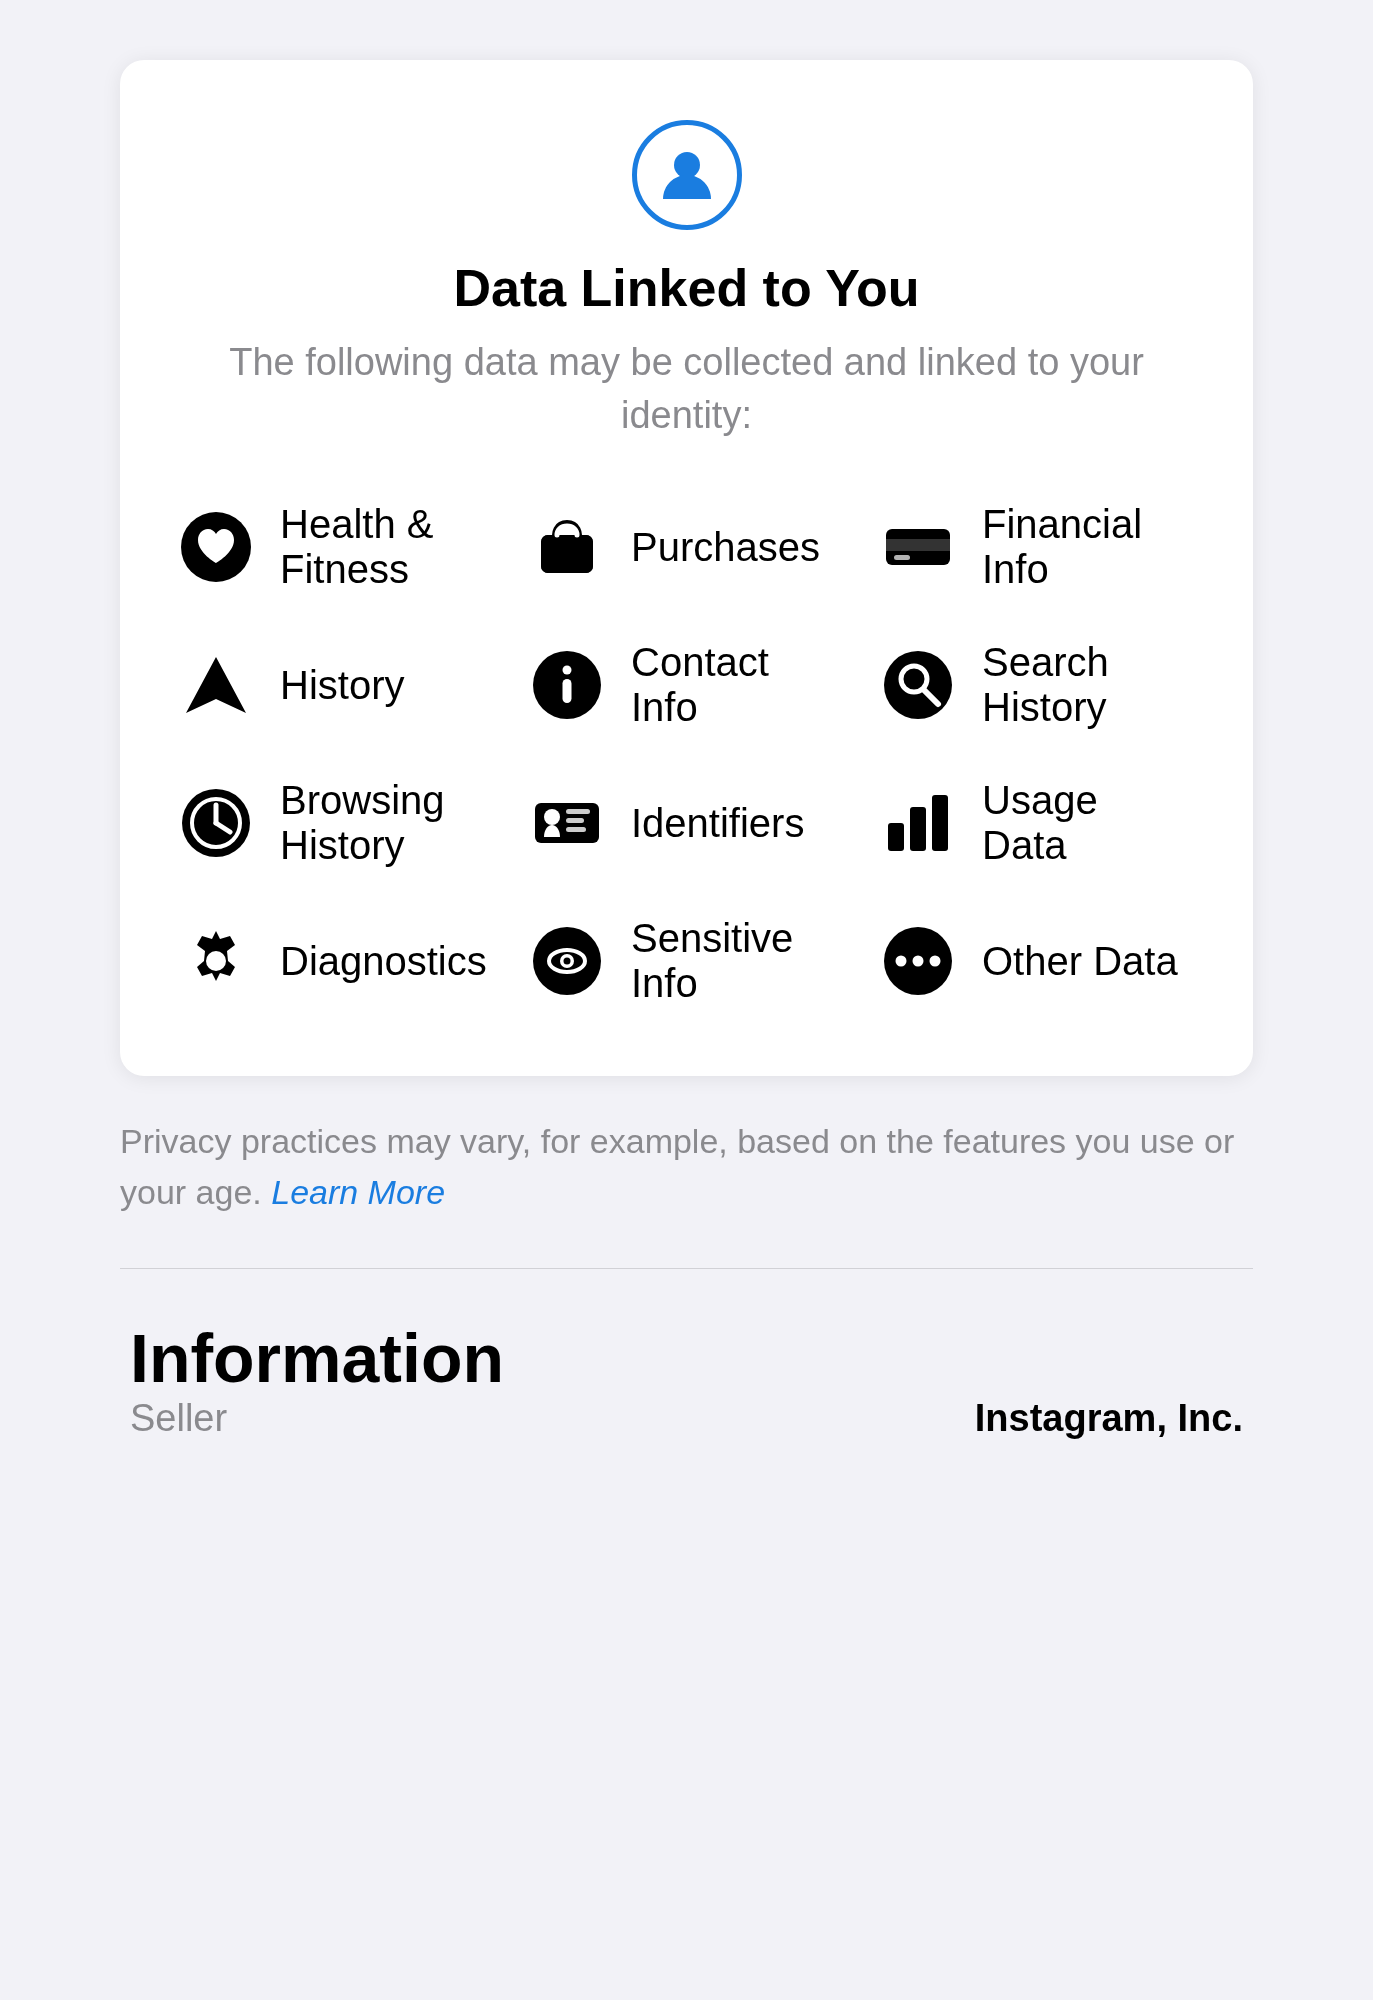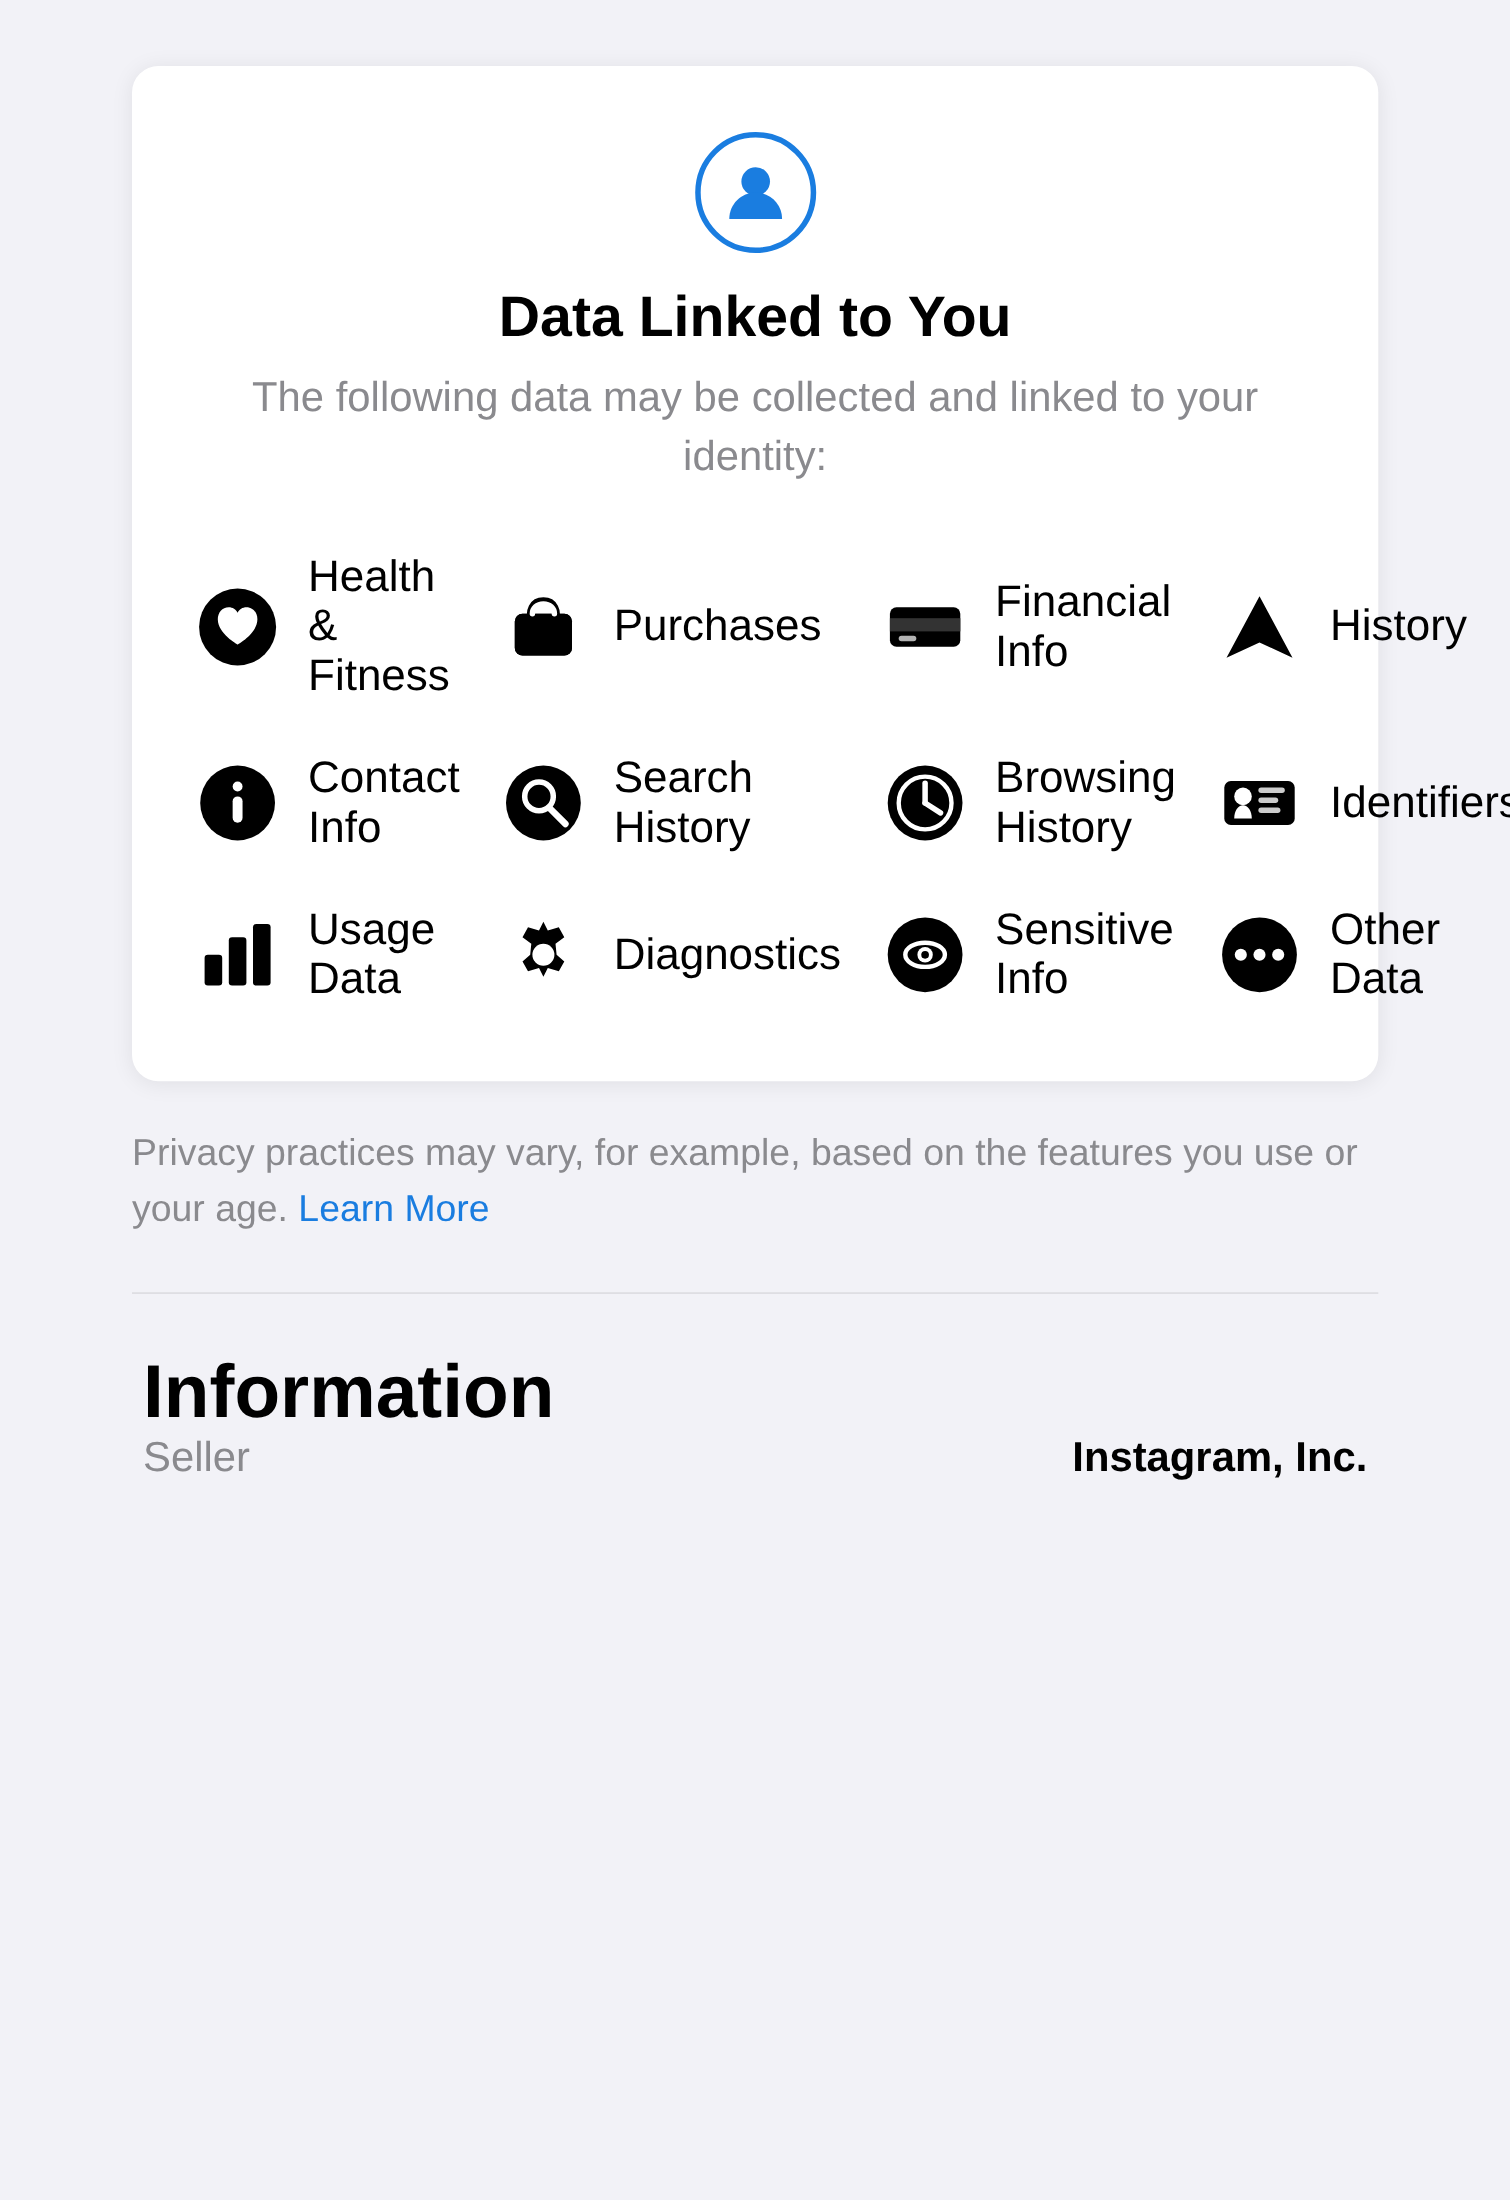--- a/index.html
+++ b/index.html
@@ -54,21 +54,21 @@
     }
 
     .card-subtitle {
       font-size: 38px;
       color: #8a8a8e;
       line-height: 1.4;
     }
 
     .data-grid {
       display: grid;
-      grid-template-columns: 1fr 1fr 1fr 1fr;
+      grid-template-columns: 1fr 1fr 1fr;
       row-gap: 48px;
       column-gap: 40px;
       margin-top: 20px;
     }
 
     .data-item {
       display: flex;
       align-items: center;
       gap: 28px;
     }
@@ -96,20 +96,21 @@
     .privacy-note {
       font-size: 34px;
       color: #8a8a8e;
       line-height: 1.5;
       margin-bottom: 50px;
     }
 
     .privacy-note a {
       color: #1a7de0;
       text-decoration: none;
+      font-style: italic;
     }
 
     .divider {
       height: 1px;
       background: #d1d1d6;
       margin-bottom: 50px;
     }
 
     .information-section {
       padding: 0 10px;

